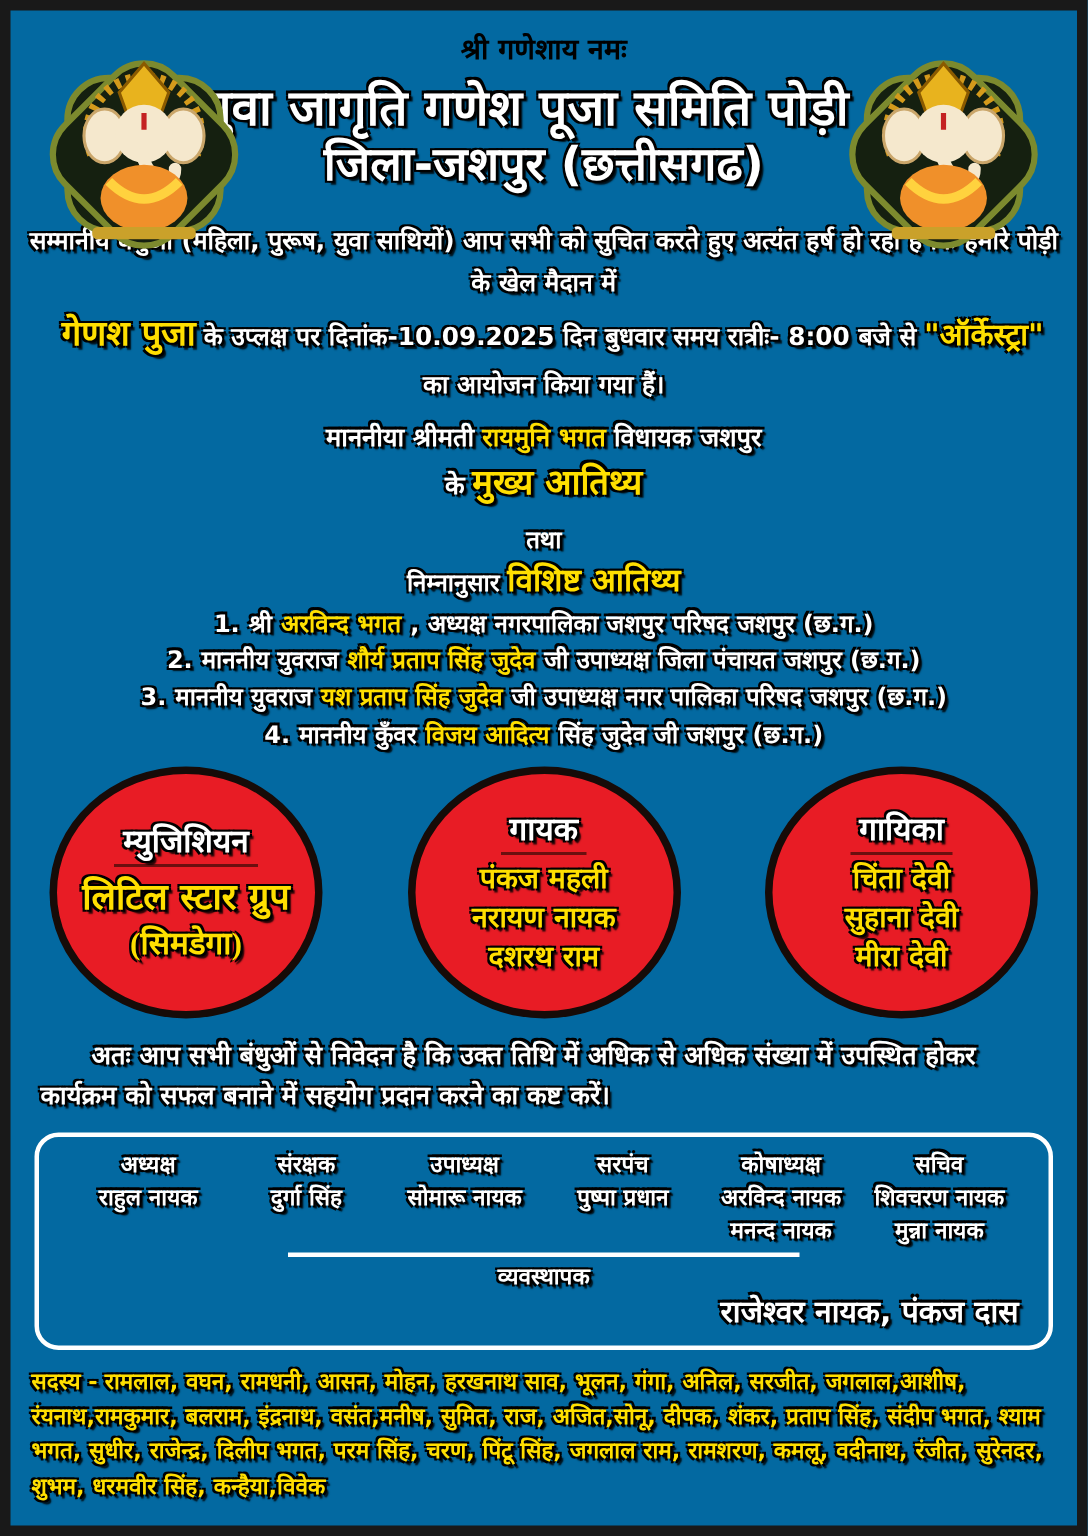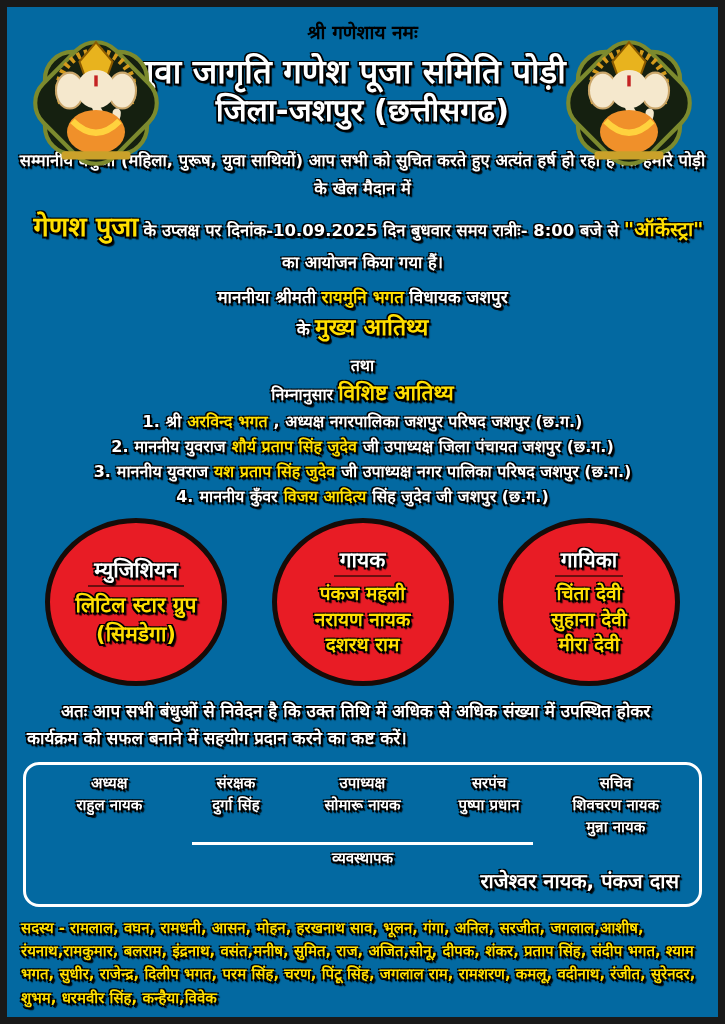--- a/index.html
+++ b/index.html
@@ -33,21 +33,21 @@
   .role-line{margin-top:2px;}
   .role-ke{font-size:17px;}
   .role-main{font-size:23px;}
   .tatha{margin-top:12px;font-size:16px;}
   .special-head{margin-top:2px;}
   .special-head .pre{font-size:16px;}
   .special-head .role{font-size:21px;}
   .guest-list{margin-top:4px;}
   .guest-item{font-size:16px;line-height:1.55;}
   .guest-item span{margin:0 3px;}
-  .circles{display:flex;justify-content:space-between;padding:0 38px;margin-top:8px;}
+  .circles{display:flex;justify-content:space-between;padding:0 26px;margin-top:8px;}
   .circle{
     width:182px;height:168px;border:5px solid #160b08;border-radius:50%;
     display:flex;flex-direction:column;align-items:center;justify-content:center;
     box-sizing:border-box;background:#e81c25;
   }
   .circle .c-title{font-size:21px;padding:0 6px 2px;border-bottom:2.5px solid #6b0f0f;margin-bottom:4px;}
   .circle .c-name{font-size:19px;line-height:1.35;}
   .appeal{margin:12px 20px 0;font-size:17px;line-height:1.6;}
   .appeal .l1{padding-left:34px;}
   .committee{
@@ -103,21 +103,21 @@
       </g>
     </svg>
   </div>
 
   <div class="invocation center">श्री गणेशाय नमः</div>
   <div class="title1 center outl">युवा जागृति गणेश पूजा समिति पोड़ी ,</div>
   <div class="title2 center outl">जिला-जशपुर (छत्तीसगढ)</div>
 
   <div class="intro">
     <span class="outl">सम्मानीय बंधुओं (महिला, पुरूष, युवा साथियों) आप सभी को सुचित करते हुए अत्यंत हर्ष हो रहा है कि हमारे पोड़ी के खेल मैदान में</span><br>
-    <span class="yel" style="font-size:27px;margin-left:12px;">गेणश पुजा</span>
+    <span class="yel" style="font-size:23px;margin-left:12px;">गेणश पुजा</span>
     <span class="outl">के उप्लक्ष पर दिनांक-10.09.2025 दिन बुधवार समय रात्रीः- 8:00 बजे से</span>
     <span class="yel" style="font-size:20px;">"ऑर्केस्ट्रा"</span>
     <span class="outl">का आयोजन किया गया हैं।</span>
   </div>
 
   <div class="guest-line center">
     <span class="outl">माननीया श्रीमती</span>
     <span class="yel">रायमुनि भगत</span>
     <span class="outl">विधायक जशपुर</span>
   </div>
@@ -142,22 +142,22 @@
       <span class="outl">3.</span><span class="outl">माननीय युवराज</span><span class="yel">यश प्रताप सिंह जुदेव</span><span class="outl">जी उपाध्यक्ष नगर पालिका परिषद जशपुर (छ.ग.)</span>
     </div>
     <div class="guest-item">
       <span class="outl">4.</span><span class="outl">माननीय कुँवर</span><span class="yel">विजय आदित्य</span><span class="outl">सिंह जुदेव जी जशपुर (छ.ग.)</span>
     </div>
   </div>
 
   <div class="circles">
     <div class="circle">
       <div class="c-title outl">म्युजिशियन</div>
-      <div class="c-name yel" style="font-size:21px;">लिटिल स्टार ग्रुप</div>
-      <div class="c-name yel" style="font-size:21px;">(सिमडेगा)</div>
+      <div class="c-name yel" style="font-size:24px;">लिटिल स्टार ग्रुप</div>
+      <div class="c-name yel" style="font-size:21px;font-family:Liberation Serif, serif;">(सिमडेगा)</div>
     </div>
     <div class="circle">
       <div class="c-title outl">गायक</div>
       <div class="c-name yel">पंकज महली</div>
       <div class="c-name yel">नरायण नायक</div>
       <div class="c-name yel">दशरथ राम</div>
     </div>
     <div class="circle">
       <div class="c-title outl">गायिका</div>
       <div class="c-name yel">चिंता देवी</div>
@@ -183,20 +183,25 @@
       </div>
       <div class="col">
         <div class="outl">उपाध्यक्ष</div>
         <div class="outl">सोमारू नायक</div>
       </div>
       <div class="col">
         <div class="outl">सरपंच</div>
         <div class="outl">पुष्पा प्रधान</div>
       </div>
       <div class="col">
+        <div class="outl">कोषाध्यक्ष</div>
+        <div class="outl">अरविन्द नायक</div>
+        <div class="outl">मनन्द नायक</div>
+      </div>
+      <div class="col">
         <div class="outl">सचिव</div>
         <div class="outl">शिवचरण नायक</div>
         <div class="outl">मुन्ना नायक</div>
       </div>
     </div>
     <div class="sep"></div>
     <div class="mgr-title outl">व्यवस्थापक</div>
     <div class="mgr-names outl">राजेश्वर नायक, पंकज दास</div>
   </div>
 

